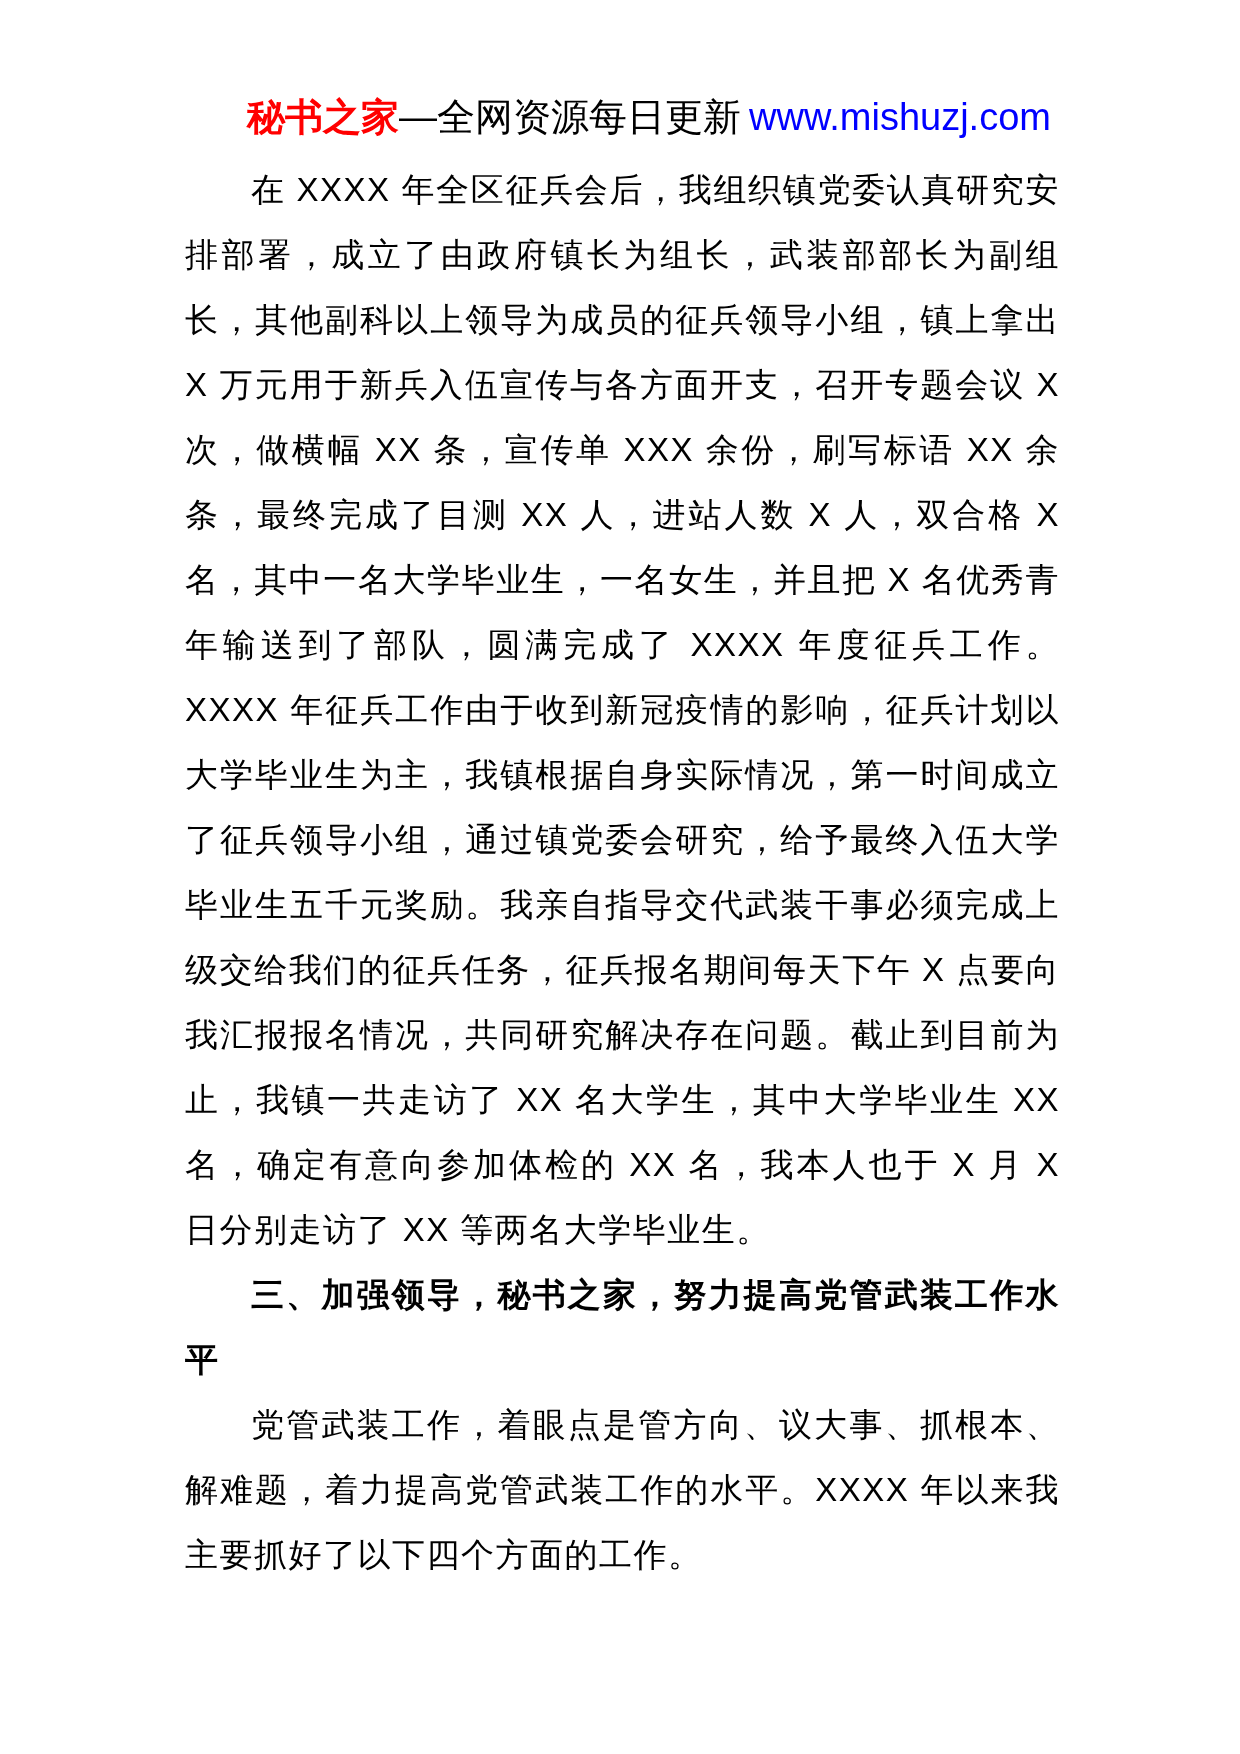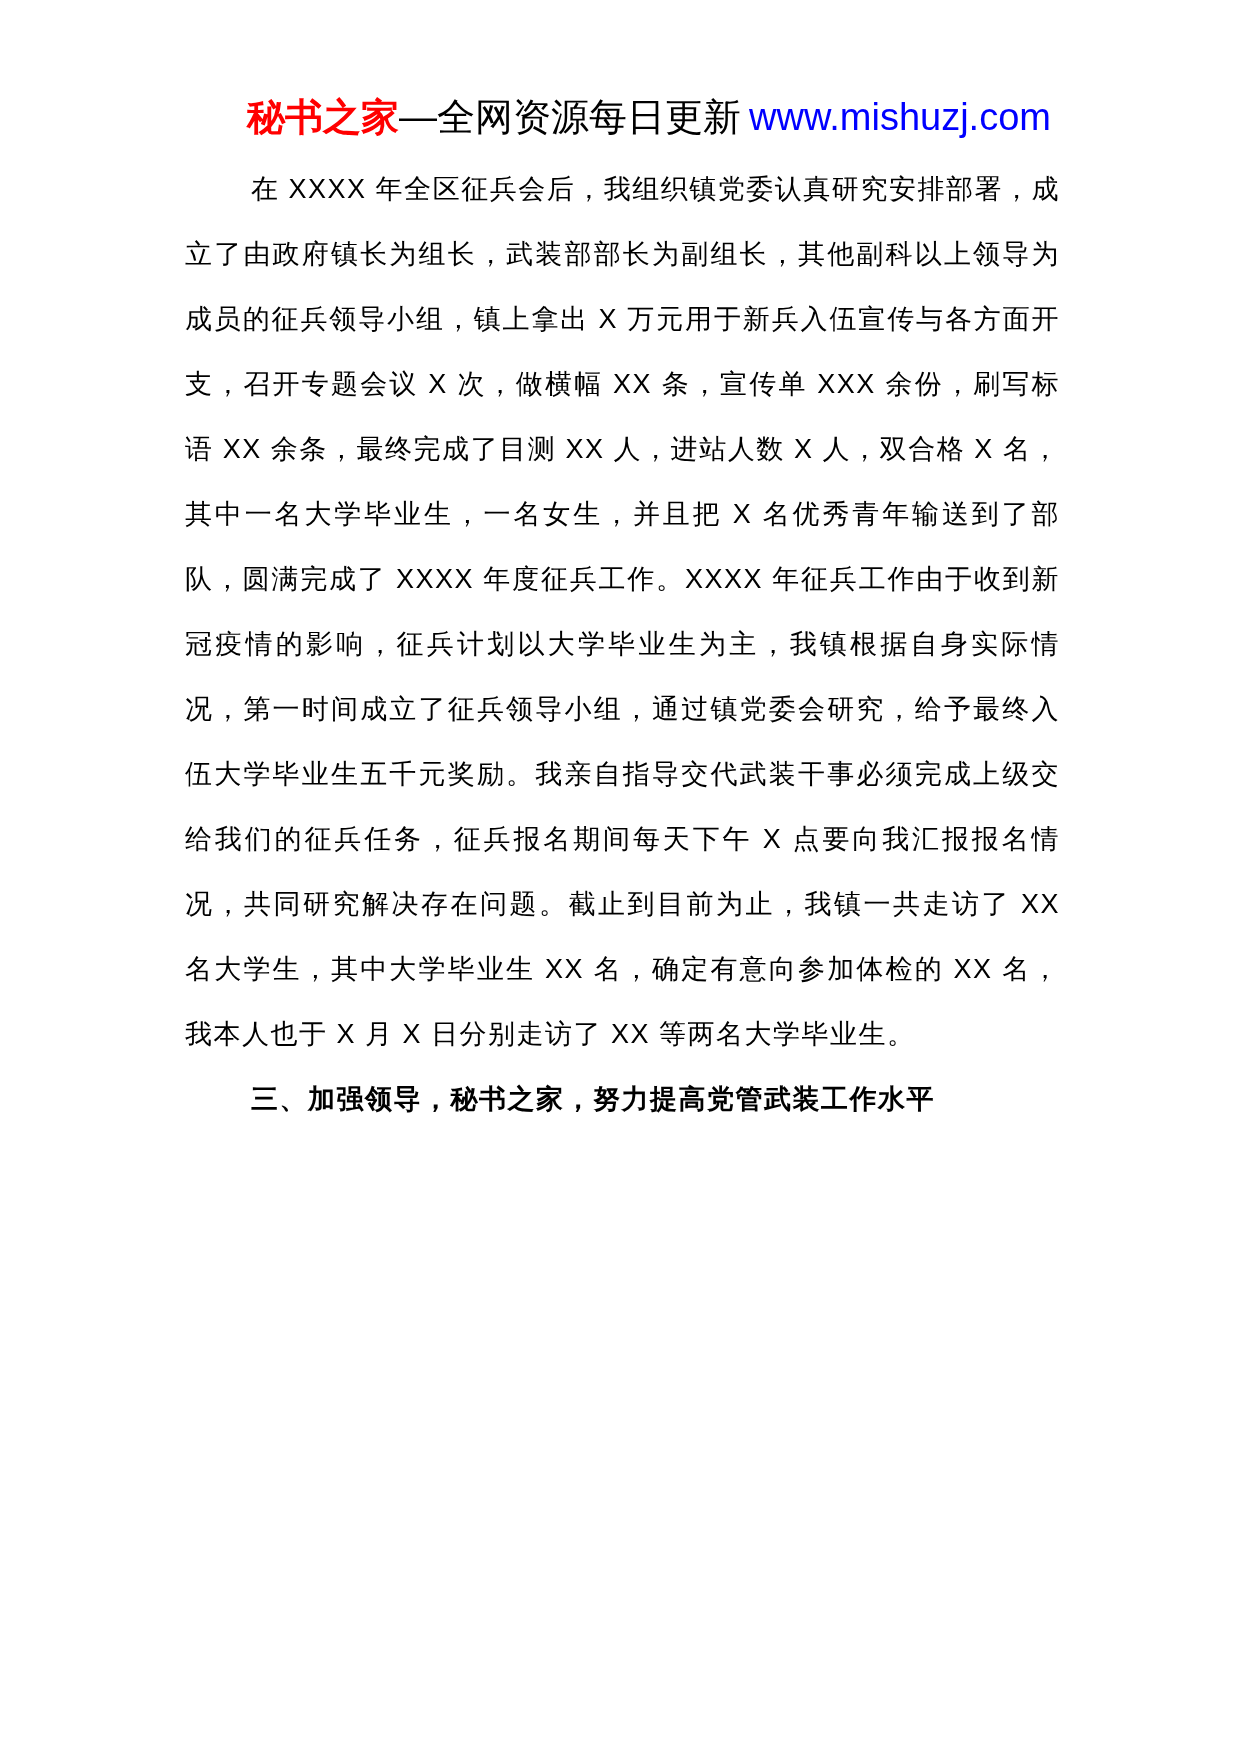--- a/index.html
+++ b/index.html
@@ -37,21 +37,21 @@
   }
   .doc-header .url {
     color: #0000ff;
     text-decoration: none;
   }
   .doc-body {
     position: absolute;
     top: 157px;
     left: 185px;
     width: 875px;
-    font-size: 27px;
+    font-size: 33px;
     line-height: 65px;
     letter-spacing: 1.5px;
     text-align: justify;
     text-justify: inter-ideograph;
   }
   .doc-body p {
     margin: 0;
     padding: 0;
     text-indent: 66px;
   }
@@ -64,15 +64,16 @@
 
 <div class="page">
 
   <div class="doc-header">
     <span class="brand">秘书之家</span><span class="tagline">—全网资源每日更新</span><a class="url">www.mishuzj.com</a>
   </div>
 
   <div class="doc-body">
     <p class="body-par">在 XXXX 年全区征兵会后，我组织镇党委认真研究安排部署，成立了由政府镇长为组长，武装部部长为副组长，其他副科以上领导为成员的征兵领导小组，镇上拿出 X 万元用于新兵入伍宣传与各方面开支，召开专题会议 X 次，做横幅 XX 条，宣传单 XXX 余份，刷写标语 XX 余条，最终完成了目测 XX 人，进站人数 X 人，双合格 X 名，其中一名大学毕业生，一名女生，并且把 X 名优秀青年输送到了部队，圆满完成了 XXXX 年度征兵工作。XXXX 年征兵工作由于收到新冠疫情的影响，征兵计划以大学毕业生为主，我镇根据自身实际情况，第一时间成立了征兵领导小组，通过镇党委会研究，给予最终入伍大学毕业生五千元奖励。我亲自指导交代武装干事必须完成上级交给我们的征兵任务，征兵报名期间每天下午 X 点要向我汇报报名情况，共同研究解决存在问题。截止到目前为止，我镇一共走访了 XX 名大学生，其中大学毕业生 XX 名，确定有意向参加体检的 XX 名，我本人也于 X 月 X 日分别走访了 XX 等两名大学毕业生。</p>
     <p class="heading-par">三、加强领导，秘书之家，努力提高党管武装工作水平</p>
+    <p class="body-par">党管武装工作，着眼点是管方向、议大事、抓根本、解难题，着力提高党管武装工作的水平。XXXX 年以来我主要抓好了以下四个方面的工作。</p>
   </div>
 
 </div>
 
 </body></html>

